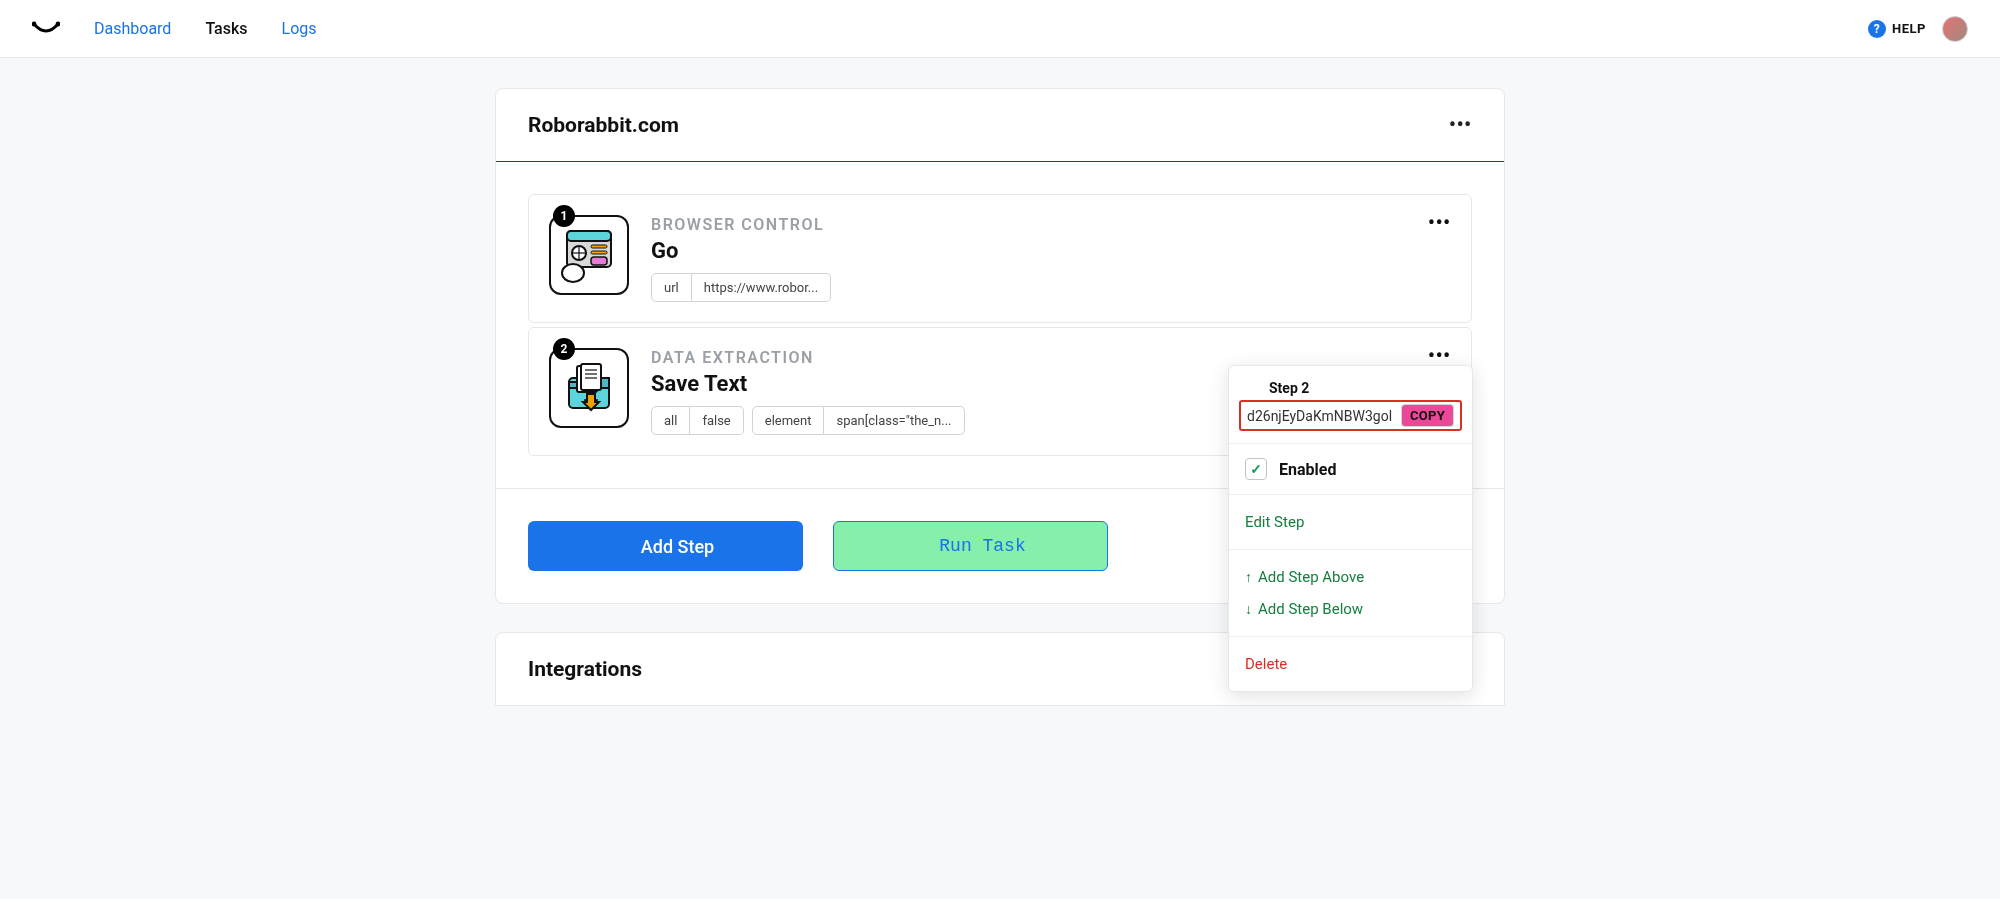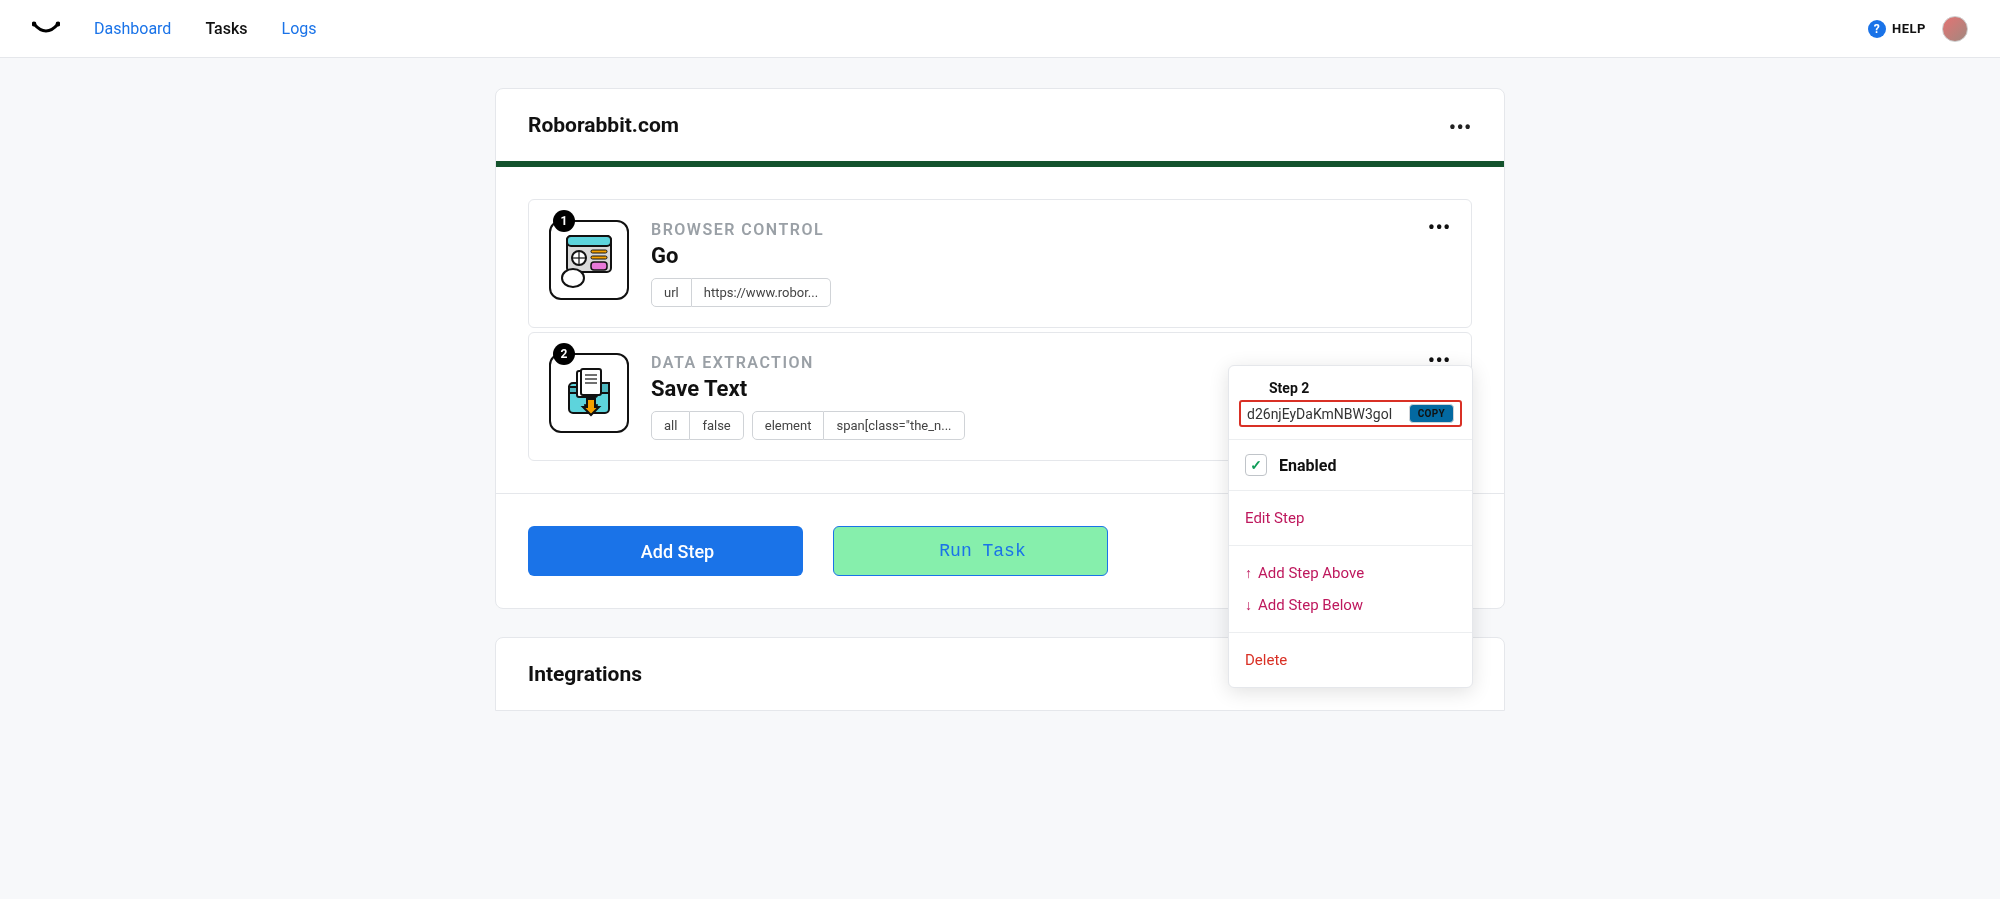--- a/index.html
+++ b/index.html
@@ -36,23 +36,23 @@
 
     .container { max-width: 1010px; margin: 30px auto 0; padding-bottom: 60px; }
 
     .card {
       background: #fff;
       border: 1px solid #e5e7eb;
       border-radius: 8px;
       margin-bottom: 28px;
     }
     .card-header {
-      display: flex; align-items: flex-end; justify-content: space-between;
+      display: flex; align-items: flex-start; justify-content: space-between;
       padding: 24px 32px;
-      border-bottom: 6px solid #14532d;
+      border-bottom: 1px solid #14532d;
     }
     .card-title { font-size: 21px; font-weight: 700; }
     .dots { font-size: 18px; font-weight: 900; letter-spacing: 1px; cursor: pointer; color:#222; }
 
     .steps { padding: 32px; }
     .step {
       display: flex;
       gap: 22px;
       padding: 20px;
       border: 1px solid #e5e7eb;
@@ -133,25 +133,25 @@
       border:1px solid #e5e7eb;
       border-radius:6px;
       box-shadow: 0 4px 20px rgba(0,0,0,0.12);
       z-index:50;
     }
     .pop-section { padding: 14px 16px; border-bottom:1px solid #eceef0; }
     .pop-section:last-child { border-bottom:none; }
     .pop-title { font-size:14px; font-weight:700; margin-bottom:6px;margin-left:24px; }
     .pop-id-row { display:flex; align-items:center; gap:8px; border:2px solid #d93025; border-radius:3px; padding:2px 6px; margin: -2px -6px; }
     .pop-id { font-size:14px; color:#333; flex:1; white-space:nowrap; overflow:hidden; }
-    .copy-btn { font-size:10px; font-weight:700; padding:3px 8px; border:1px solid #d0d3d7; border-radius:4px; background:#0369a1; cursor:pointer; letter-spacing:0.3px; }
+    .copy-btn { font-size:13px; font-weight:700; padding:3px 8px; border:1px solid #d0d3d7; border-radius:4px; background:#ec4899; cursor:pointer; letter-spacing:0.3px; }
     .enabled-row { display:flex; align-items:center; gap:12px; }
     .checkbox { width:22px;height:22px;border:1.5px solid #c0c4c9;border-radius:4px;display:flex;align-items:center;justify-content:center;color:#0f9d58;font-size:14px;font-weight:700; }
     .enabled-label { font-size:16px; font-weight:700; }
-    .pop-link { font-size:15px; color:#be185d; cursor:pointer; display:flex; align-items:center; gap:6px; padding:4px 0; }
+    .pop-link { font-size:15px; color:#15803d; cursor:pointer; display:flex; align-items:center; gap:6px; padding:4px 0; }
     .pop-link.danger { color:#d93025; }
     .pop-addabove { margin-bottom:6px; }
     .arrow { font-size:14px; }
   </style>
 </head>
 <body>
 
 <div class="topbar">
   <div class="logo">
     <svg viewBox="0 0 28 18">

